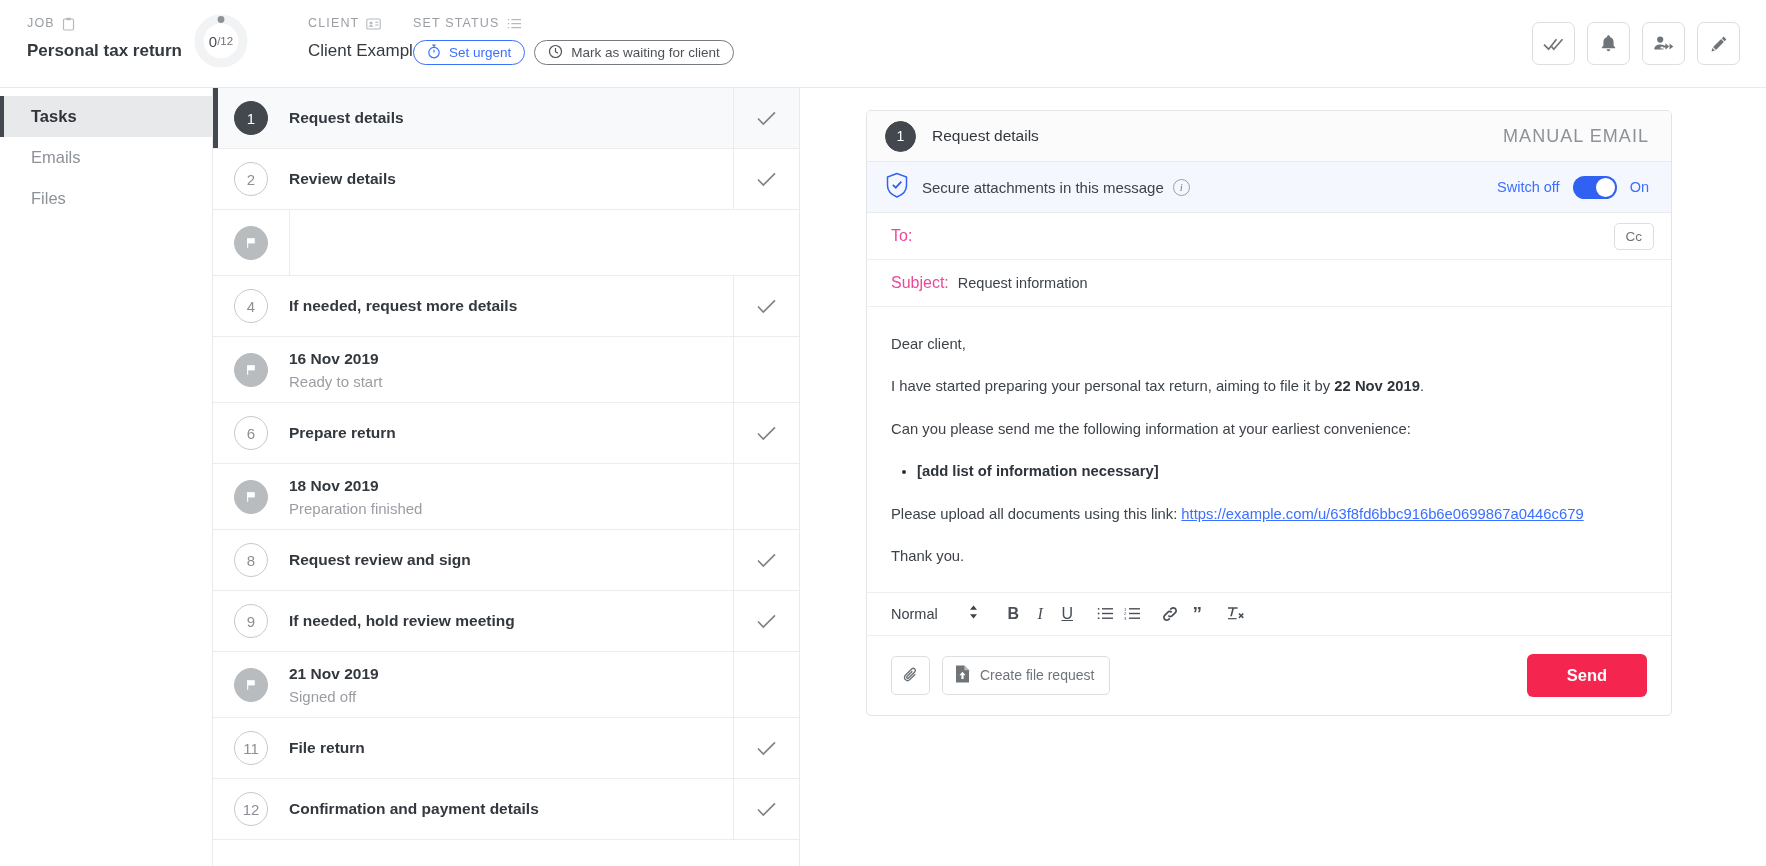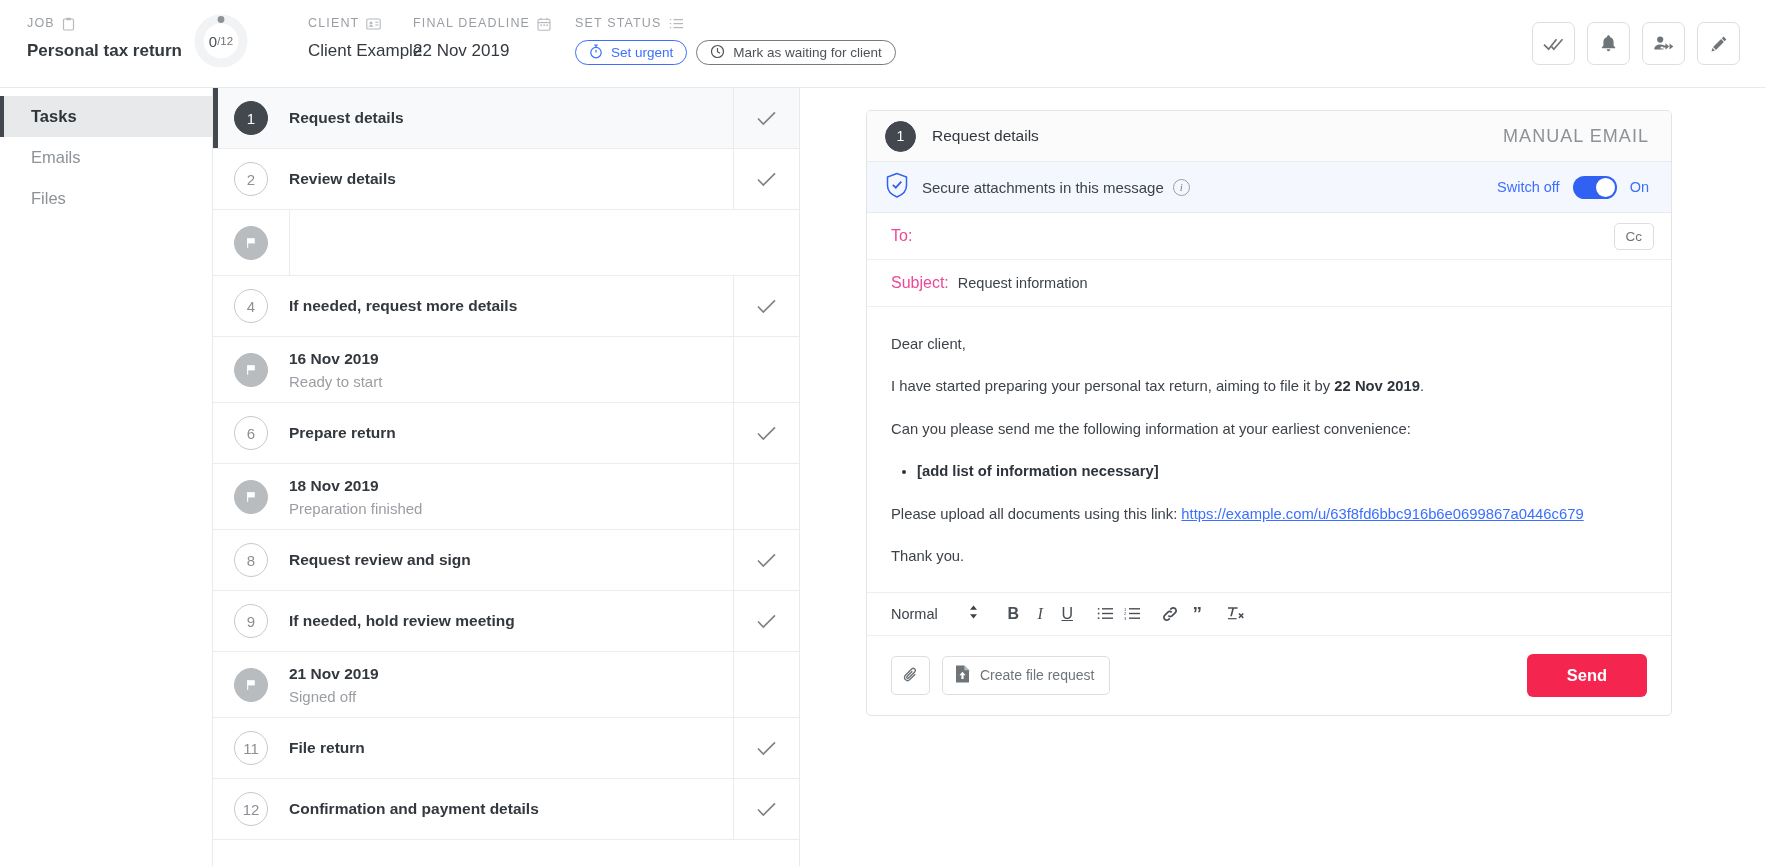--- a/index.html
+++ b/index.html
@@ -259,37 +259,20 @@
             <circle cx="5" cy="5" r="1.5" fill="currentColor" stroke="none"></circle>
             <path d="M2.7 8.8c0-1.2 1-1.9 2.3-1.9s2.3.7 2.3 1.9" fill="currentColor" stroke="none"></path>
             <line x1="9.3" y1="4.3" x2="12.4" y2="4.3"></line>
             <line x1="9.3" y1="7" x2="12.4" y2="7"></line>
           </svg>
         </span>
       </div>
       <div class="tb-value">Client Example</div>
     </div>
 
-    <div class="tb-block tb-deadline">
-      <div class="tb-label">
-        <span>FINAL DEADLINE</span>
-        <span class="tb-icon">
-          <svg width="14" height="14" viewBox="0 0 14 14" fill="none" stroke="currentColor" stroke-width="1.15">
-            <rect x="1" y="2.2" width="12" height="11" rx="1.2"></rect>
-            <line x1="1" y1="5.6" x2="13" y2="5.6"></line>
-            <line x1="4" y1="0.9" x2="4" y2="3.2"></line>
-            <line x1="10" y1="0.9" x2="10" y2="3.2"></line>
-            <rect x="3.3" y="7.4" width="1.7" height="1.5" fill="currentColor" stroke="none"></rect>
-            <rect x="6.3" y="7.4" width="1.7" height="1.5" fill="currentColor" stroke="none"></rect>
-            <rect x="9.3" y="7.4" width="1.7" height="1.5" fill="currentColor" stroke="none"></rect>
-          </svg>
-        </span>
-      </div>
-      <div class="tb-value">22 Nov 2019</div>
-    </div>
 
     <div class="tb-block tb-status">
       <div class="tb-label">
         <span>SET STATUS</span>
         <span class="tb-icon">
           <svg width="15" height="12" viewBox="0 0 15 12" fill="none" stroke="currentColor" stroke-width="1.3">
             <line x1="0.8" y1="1.6" x2="2.2" y2="1.6"></line>
               <line x1="4.4" y1="1.6" x2="14" y2="1.6"></line>
             <line x1="0.8" y1="5.6" x2="2.2" y2="5.6"></line>
               <line x1="4.4" y1="5.6" x2="14" y2="5.6"></line>

